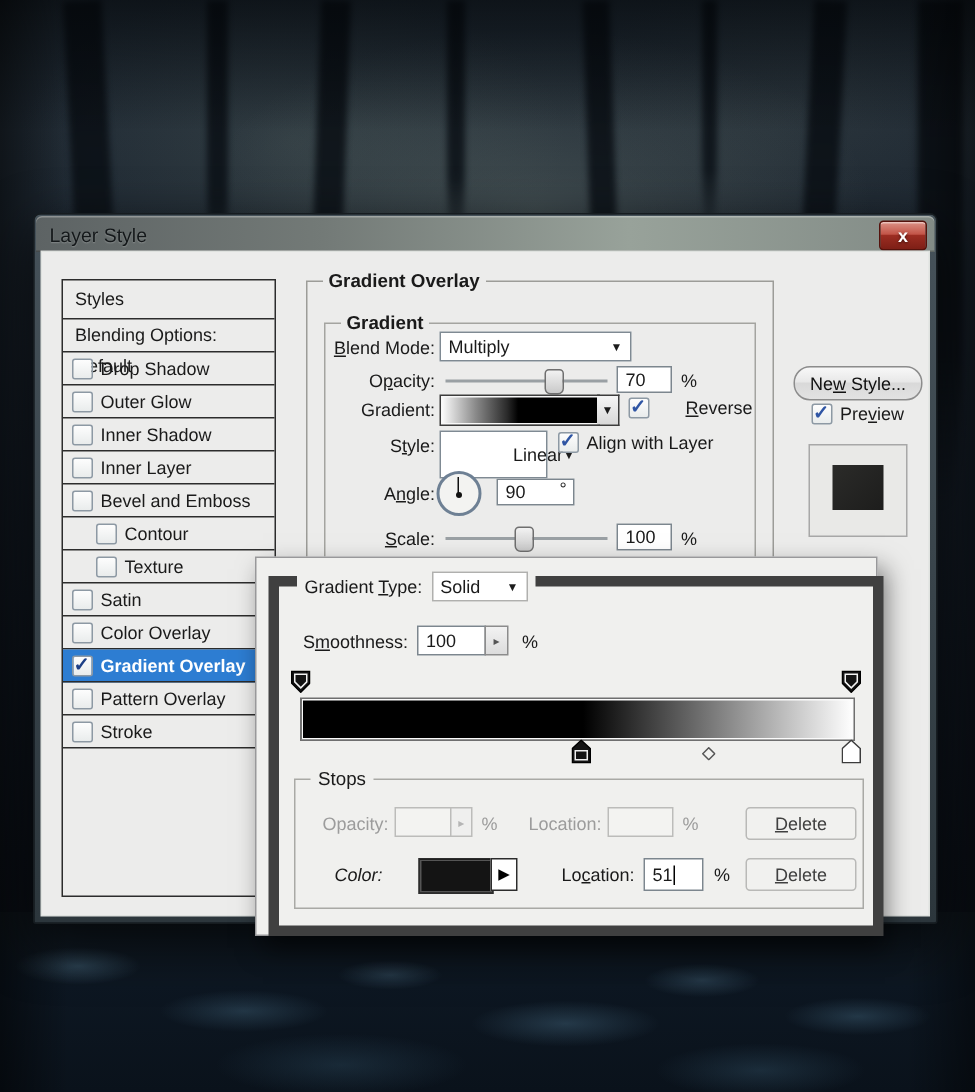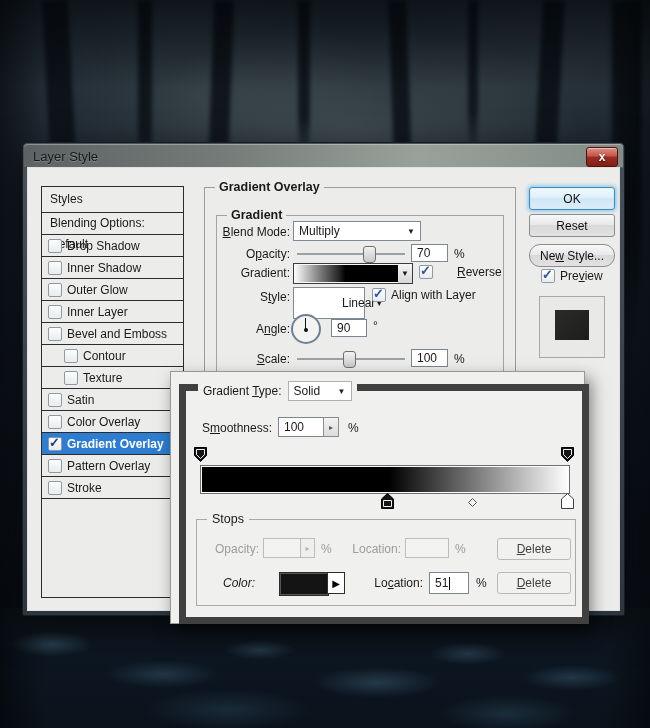--- a/index.html
+++ b/index.html
@@ -149,25 +149,25 @@
 
     <div class="sidebar">
       <div class="ls-head">Styles</div>
       <div class="ls-blend">Blending Options: Default</div>
       <div class="ls-row">
           <span class="cb"></span>
           <span>Drop Shadow</span>
         </div>
       <div class="ls-row">
           <span class="cb"></span>
+          <span>Outer Glow</span>
+        </div>
+      <div class="ls-row">
+          <span class="cb"></span>
           <span>Inner Shadow</span>
-        </div>
-      <div class="ls-row">
-          <span class="cb"></span>
-          <span>Outer Glow</span>
         </div>
       <div class="ls-row">
           <span class="cb"></span>
           <span>Inner Layer</span>
         </div>
       <div class="ls-row">
           <span class="cb"></span>
           <span>Bevel and Emboss</span>
         </div>
       <div class="ls-row indent">
@@ -240,40 +240,34 @@
     <div class="chkline" style="left:344px;top:120px;">
       <span class="cb checked"></span>
       <span>Align with Layer</span>
     </div>
 
     <span class="lbl" style="left:150px;top:154px;width:112px;">A<u>n</u>gle:</span>
     <div class="dial" style="left:263px;top:146px;">
       <div class="needle"></div>
       <div class="hub"></div>
     </div>
-    <div class="inp" style="left:303px;top:151px;width:36px;height:18px;">
+    <div class="inp" style="left:303px;top:151px;width:52px;height:18px;">
         <span>90</span>
       </div>
     <span class="lbl" style="left:345px;top:151px;width:14px;text-align:left;">°</span>
 
     <span class="lbl" style="left:150px;top:184px;width:112px;"><u>S</u>cale:</span>
     <div class="track" style="left:269px;top:190px;width:108px;">
       <div class="thumb" style="left:46px;"></div>
     </div>
     <div class="inp" style="left:383px;top:181px;width:37px;height:18px;">
         <span>100</span>
       </div>
     <span class="lbl" style="left:426px;top:184px;width:16px;text-align:left;">%</span>
 
-    <div class="btn default" style="left:501px;top:19px;">
-        <span>OK</span>
-      </div>
-    <div class="btn" style="left:501px;top:46px;">
-        <span>Reset</span>
-      </div>
     <div class="btn" style="left:501px;top:76px;border-radius:11px;">
         <span>Ne<u>w</u> Style...</span>
       </div>
     <div class="chkline" style="left:513px;top:101px;">
       <span class="cb checked"></span>
       <span>Pre<u>v</u>iew</span>
     </div>
     <div class="swatch" style="left:511px;top:128px;">
       <div class="innersq"></div>
     </div>

